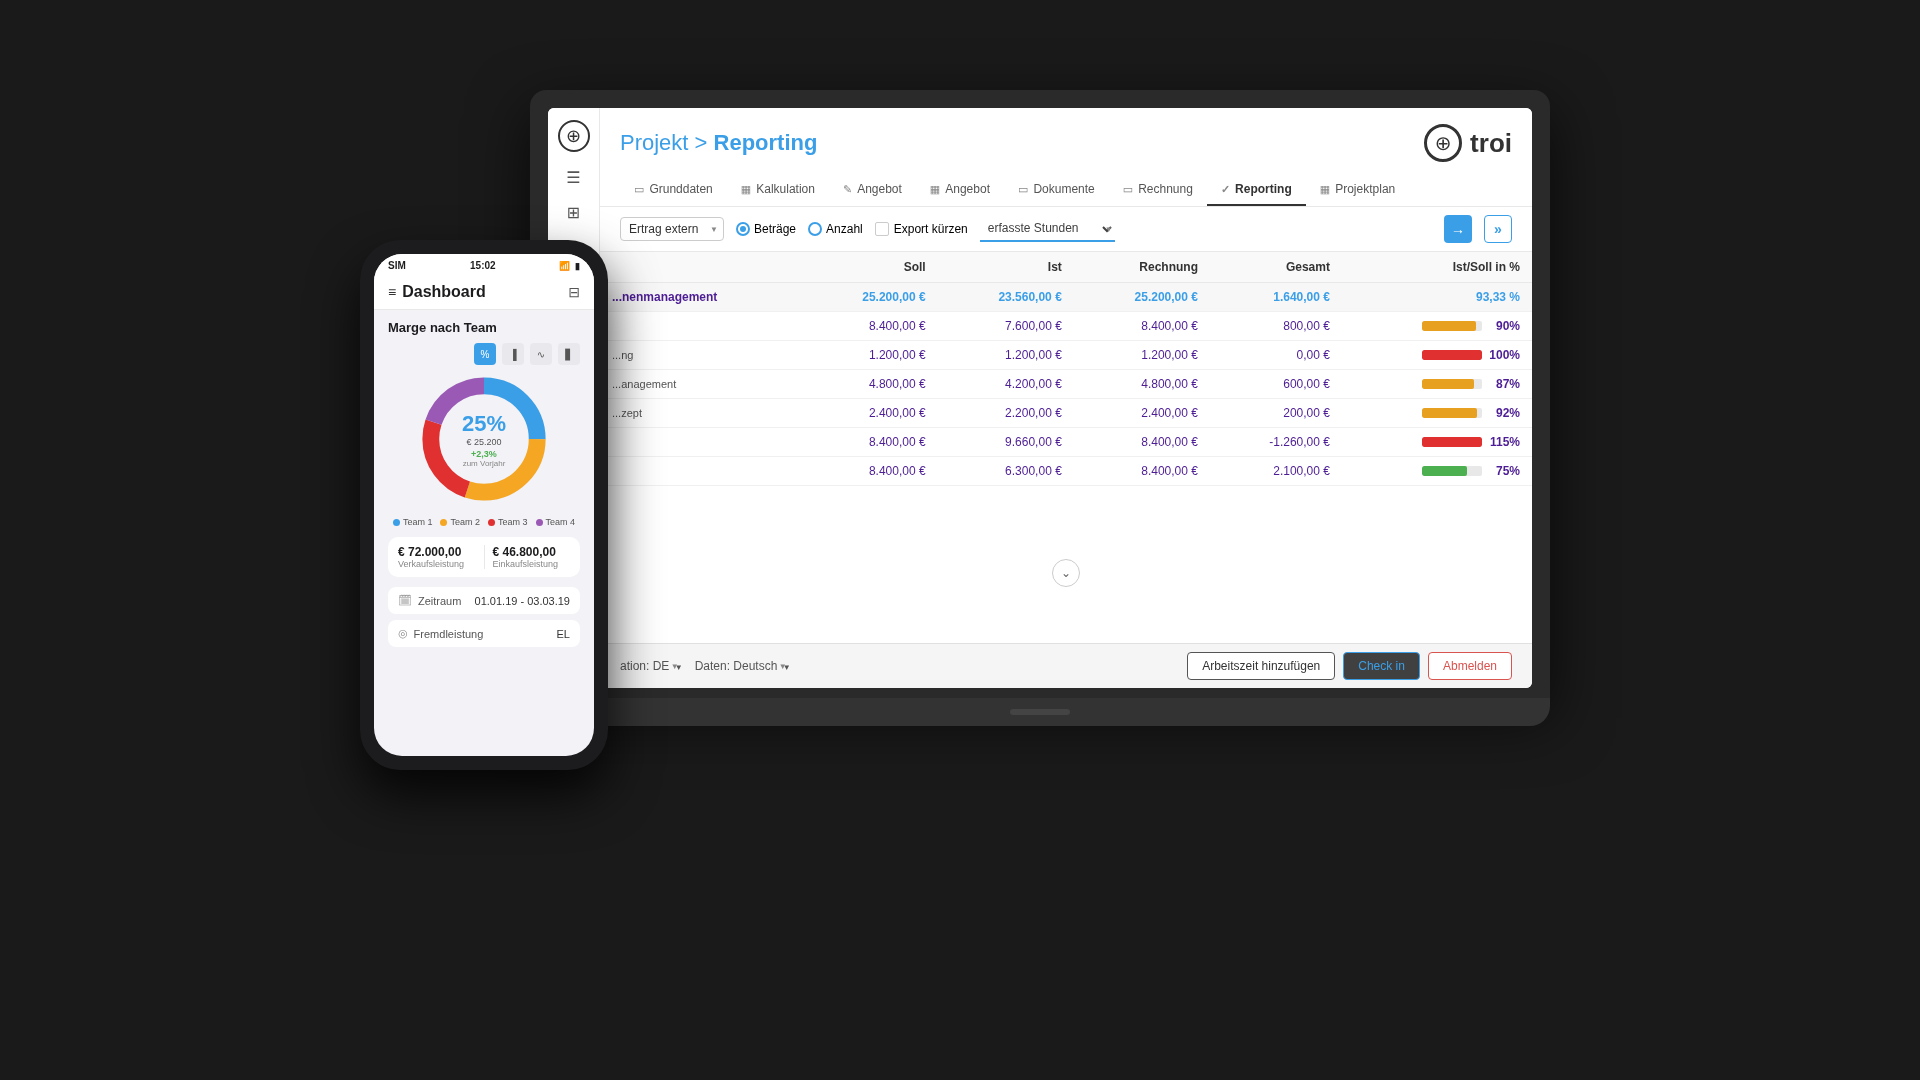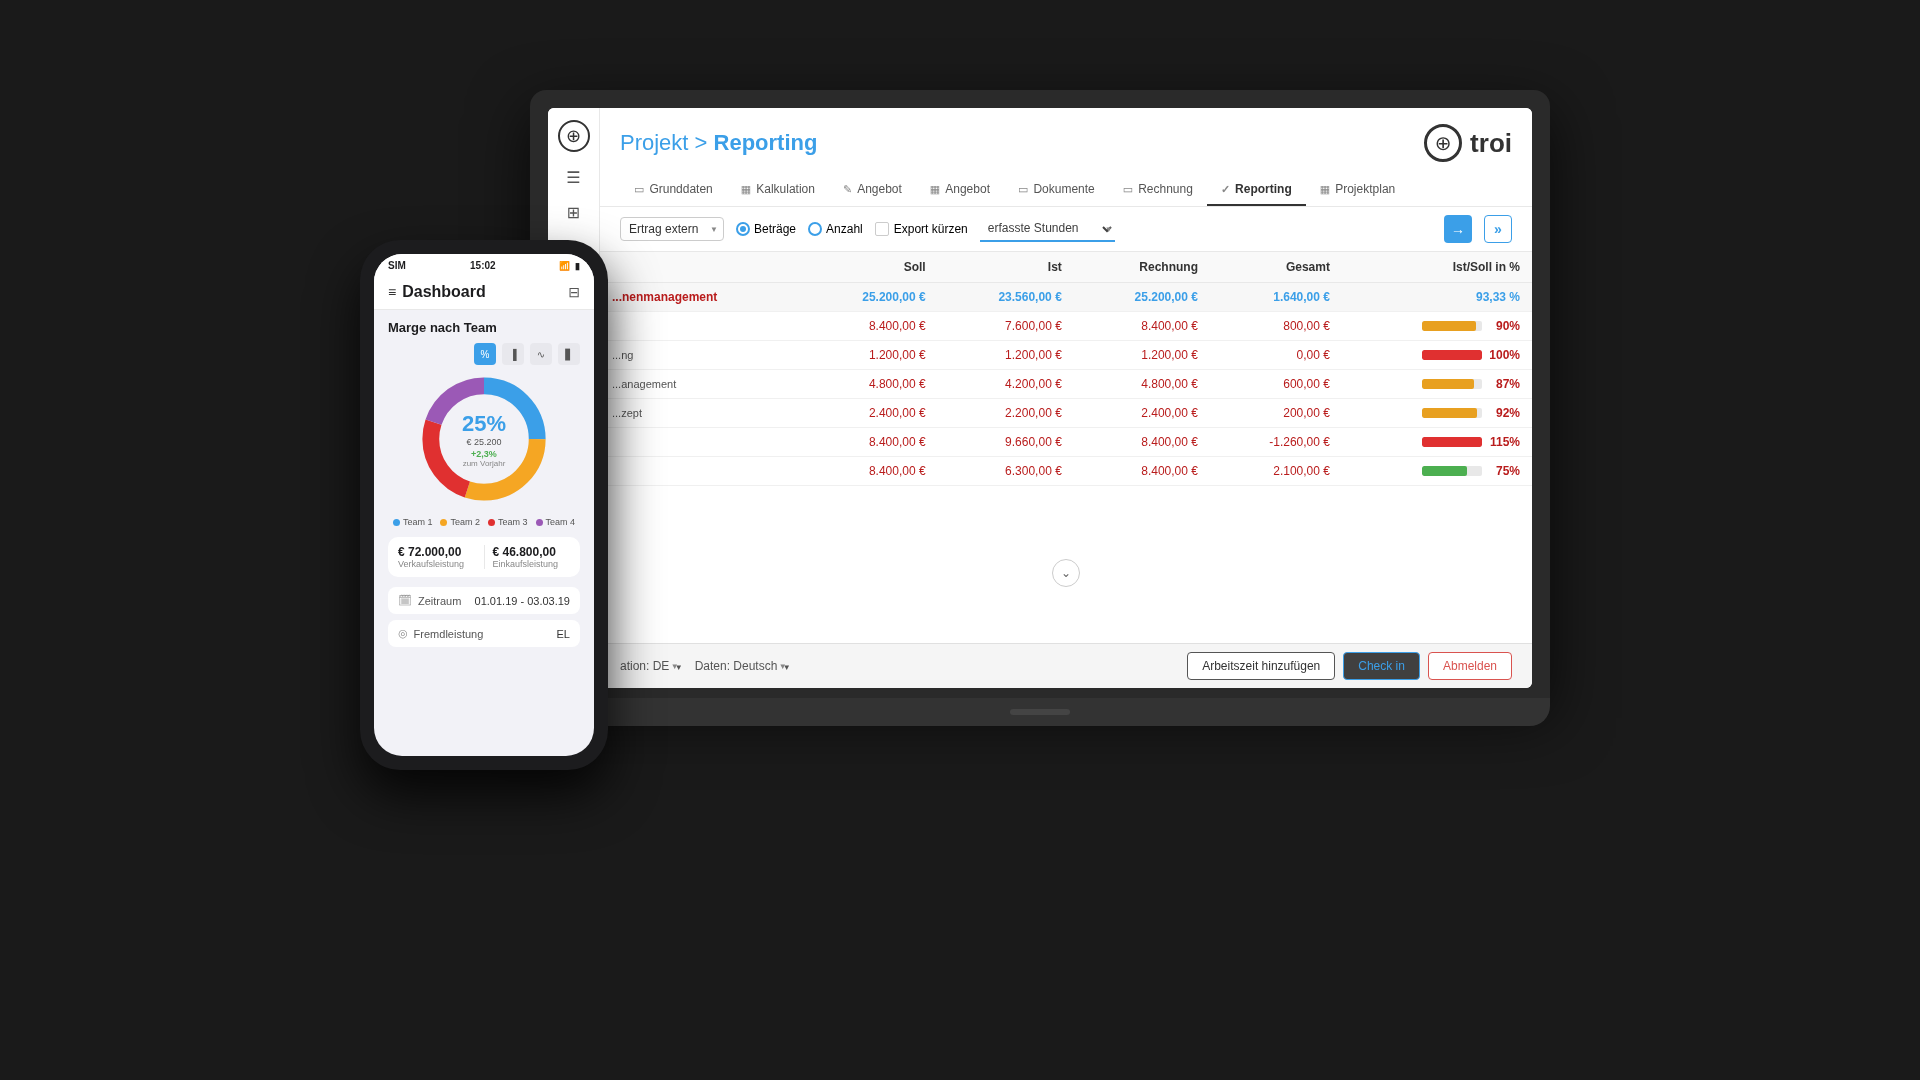--- a/index.html
+++ b/index.html
@@ -361,21 +361,21 @@
     }
 
     tbody tr.group-row {
       background: #f7f7f7;
       font-weight: 700;
     }
 
     tbody td {
       padding: 7px 12px;
       text-align: right;
-      color: #b91c1c;
+      color: #4c1d95;
     }
 
     tbody td:first-child {
       text-align: left;
     }
 
     .progress-wrap {
       display: flex;
       align-items: center;
       justify-content: flex-end;

